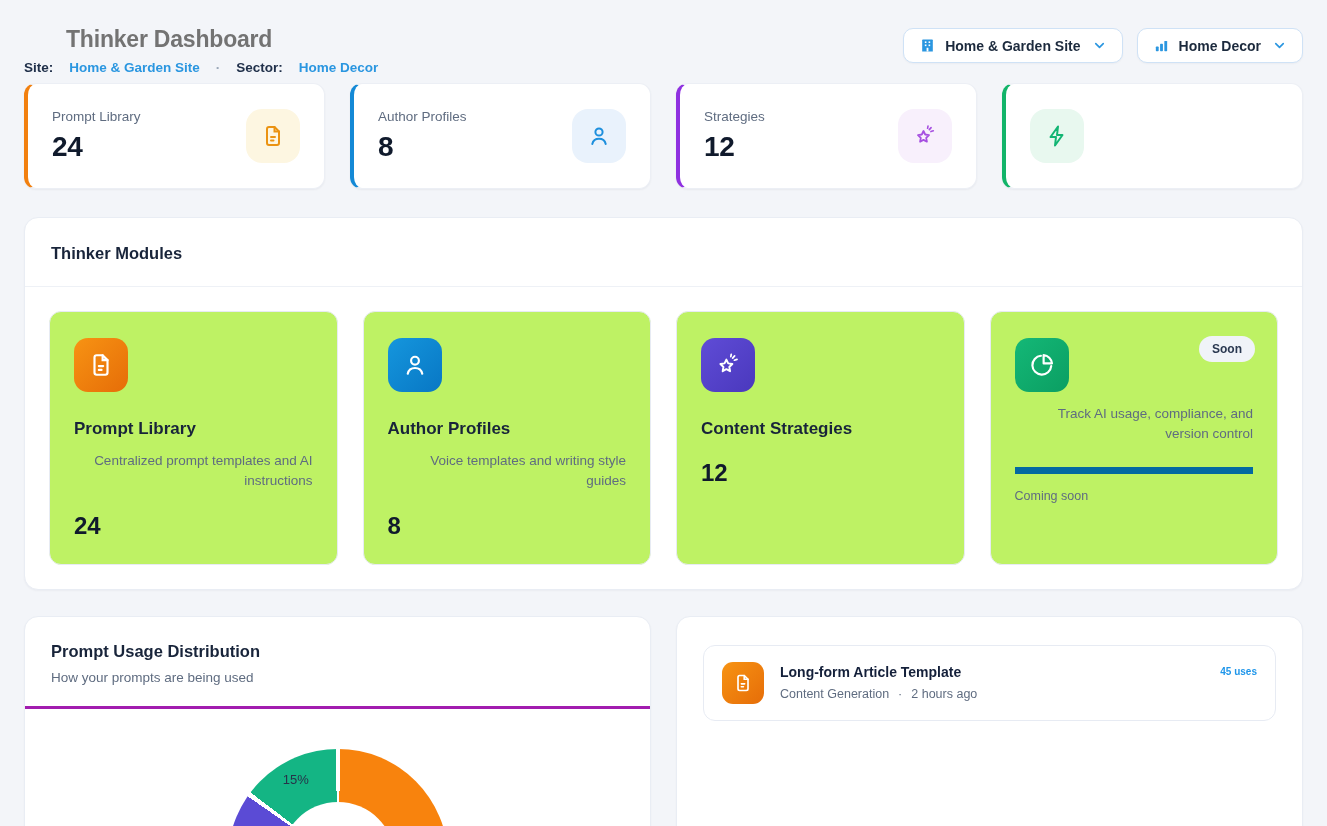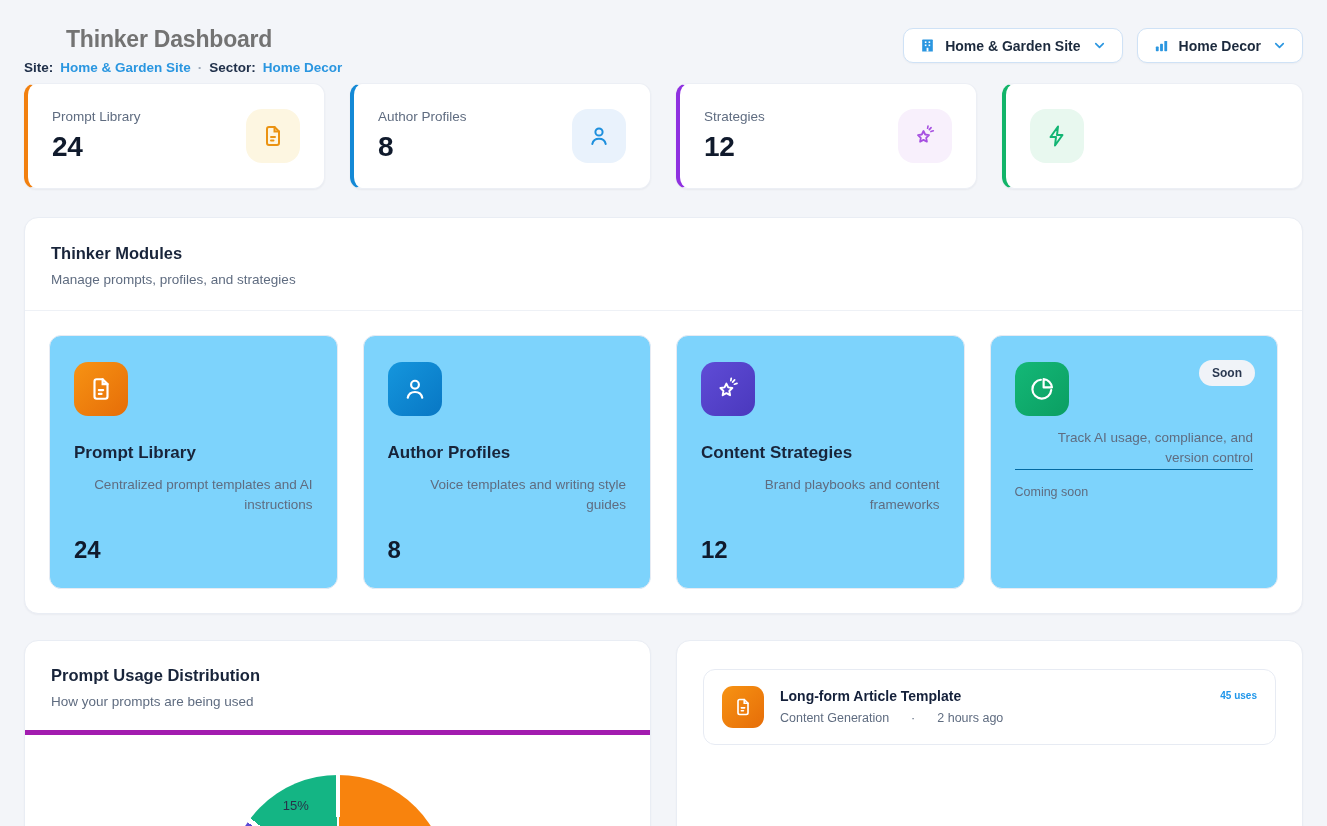--- a/index.html
+++ b/index.html
@@ -9,21 +9,21 @@
     background: #f3f5f9;
     color: #18243a;
     overflow: hidden;
     position: relative;
   }
   .page { padding: 24px; }
 
   
   .header-row { display: flex; justify-content: space-between; align-items: flex-start; }
   h1.page-title { font-size: 23px; font-weight: 700; color: #737373; letter-spacing: -0.2px; margin-top: 2px; margin-left: 42px; }
-  .breadcrumb { margin-top: 7px; font-size: 13.5px; font-weight: 700; color: #20304a; display: flex; align-items: flex-end; gap: 7px; }
+  .breadcrumb { margin-top: 7px; font-size: 13.5px; font-weight: 700; color: #20304a; display: flex; align-items: flex-end; gap: 16px; }
   .breadcrumb a { color: #2a96e0; text-decoration: none; cursor: pointer; }
   .breadcrumb .dot { color: #9aa7b8; font-weight: 700; }
   .header-actions { display: flex; gap: 14px; margin-top: 4px; }
   .selector-btn {
     display: flex; align-items: center; gap: 9px;
     background: #ffffff; border: 1px solid #cfe2f6; border-radius: 10px;
     padding: 8px 15px; font-size: 14px; font-weight: 700; color: #1c2a3d;
     cursor: pointer; box-shadow: 0 1px 2px rgba(16,24,40,.04);
     font-family: inherit;
   }
@@ -56,44 +56,44 @@
   .panel {
     margin-top: 28px; background: #fff; border: 1px solid #e9edf4; border-radius: 14px;
     box-shadow: 0 1px 2px rgba(16,24,40,.04); overflow: hidden;
   }
   .panel-head { padding: 26px 26px 23px; border-bottom: 1px solid #eef1f6; }
   .panel-title { font-size: 16.5px; font-weight: 700; color: #18243a; }
   .panel-sub { margin-top: 9px; font-size: 13.5px; color: #5f6c80; }
   .modules-grid { padding: 24px; display: grid; grid-template-columns: repeat(4, 1fr); gap: 25px; }
   .module-card {
     position: relative; border: 1px solid #e7ebf3; border-radius: 12px; padding: 26px 24px 24px;
-    background: #7dd3fc; cursor: pointer;
+    background: #bef264; cursor: pointer;
   }
   .module-tile { width: 54px; height: 54px; border-radius: 14px; display: flex; align-items: center; justify-content: center; color: #fff; }
   .module-tile svg { width: 26px; height: 26px; }
   .mt-orange { background: linear-gradient(135deg, #f79313, #e66d08); }
   .mt-blue   { background: linear-gradient(135deg, #1596dd, #0877c4); }
   .mt-purple { background: linear-gradient(135deg, #5f4cd6, #4a38bd); }
   .mt-green  { background: linear-gradient(135deg, #14b877, #0b9e62); }
   .module-title { margin-top: 27px; font-size: 17px; font-weight: 700; color: #18243a; }
   .module-desc { margin-top: 12px; font-size: 13.5px; line-height: 1.5; color: #5f6c80; max-width: 250px; text-align: right; }
   .module-value { margin-top: 20px; font-size: 24px; font-weight: 700; color: #101a2c; }
   .soon-badge {
     position: absolute; top: 24px; right: 22px; background: #f0f3f8; color: #2a3850;
     font-size: 12px; font-weight: 700; padding: 6px 13px; border-radius: 999px;
   }
-  .module-footer { border-top: 1px solid #0369a1; padding-top: 15px; font-size: 12.5px; color: #5f6c80; }
+  .module-footer { margin-top: 22px; border-top: 7px solid #0369a1; padding-top: 15px; font-size: 12.5px; color: #5f6c80; }
 
   
   .bottom-grid { margin-top: 26px; display: grid; grid-template-columns: 1fr 1fr; gap: 25px; }
   .bottom-card {
     background: #fff; border: 1px solid #e9edf4; border-radius: 14px;
     box-shadow: 0 1px 2px rgba(16,24,40,.04); height: 430px; overflow: hidden;
   }
-  .bottom-head { padding: 25px 26px 21px; border-bottom: 5px solid #a21caf; }
+  .bottom-head { padding: 25px 26px 21px; border-bottom: 3px solid #a21caf; }
 
   
   .chart-body { padding-top: 40px; display: flex; justify-content: center; }
   .donut { position: relative; width: 220px; height: 220px; border-radius: 50%;
     background: conic-gradient(
       #ffffff 0% 0.35%,
       #f8830d 0.35% 44.65%, #ffffff 44.65% 45.35%,
       #2d9cdb 45.35% 69.65%, #ffffff 69.65% 70.35%,
       #5b4bd5 70.35% 84.65%, #ffffff 84.65% 85.35%,
       #14b584 85.35% 99.65%, #ffffff 99.65% 100%);
@@ -105,21 +105,21 @@
   .list-body { padding: 28px 26px; }
   .prompt-item {
     display: flex; align-items: center; gap: 16px;
     border: 1px solid #e7ebf3; border-radius: 12px; padding: 16px 18px; cursor: pointer; background: #fff;
   }
   .prompt-item-icon { width: 42px; height: 42px; border-radius: 11px; background: linear-gradient(135deg, #f79313, #e66d08);
     display: flex; align-items: center; justify-content: center; color: #fff; flex-shrink: 0; }
   .prompt-item-icon svg { width: 20px; height: 20px; }
   .prompt-item-main { flex: 1; min-width: 0; }
   .prompt-item-title { font-size: 14px; font-weight: 700; color: #14203a; }
-  .prompt-item-meta { margin-top: 7px; font-size: 12.5px; color: #5f6c80; display: flex; align-items: center; gap: 22px; }
+  .prompt-item-meta { margin-top: 7px; font-size: 12.5px; color: #5f6c80; display: flex; align-items: center; gap: 9px; }
   .prompt-item-uses { font-size: 10px; font-weight: 700; color: #1f96ea; white-space: nowrap; align-self: flex-start; margin-top: 4px; }
 </style>
 </head>
 <body>
 
 <svg width="0" height="0" style="position:absolute">
   <defs>
     <g id="ic-doc">
         <path d="M13.5 3H8a2 2 0 0 0-2 2v14a2 2 0 0 0 2 2h8a2 2 0 0 0 2-2V7.5z" fill="none" stroke="currentColor" stroke-width="2" stroke-linejoin="round"></path>
         <path d="M13.5 3v4.5H18M10 13h4M10 16.5h2.5" fill="none" stroke="currentColor" stroke-width="2" stroke-linecap="round"></path>
@@ -242,21 +242,20 @@
           <svg viewBox="0 0 24 24">
             <use href="#ic-zap"></use>
           </svg>
         </div>
     </div>
   </div>
 
   <div class="panel">
     <div class="panel-head">
       <div class="panel-title">Thinker Modules</div>
-      <div class="panel-sub">Manage prompts, profiles, and strategies</div>
     </div>
     <div class="modules-grid">
 
       <div class="module-card">
         <div class="module-tile mt-orange">
             <svg viewBox="0 0 24 24">
               <use href="#ic-doc"></use>
             </svg>
           </div>
         <div class="module-title">Prompt Library</div>
@@ -275,21 +274,20 @@
         <div class="module-value">8</div>
       </div>
 
       <div class="module-card">
         <div class="module-tile mt-purple">
             <svg viewBox="0 0 24 24">
               <use href="#ic-star"></use>
             </svg>
           </div>
         <div class="module-title">Content Strategies</div>
-        <div class="module-desc">Brand playbooks and content frameworks</div>
         <div class="module-value">12</div>
       </div>
 
       <div class="module-card">
         <span class="soon-badge">Soon</span>
         <div class="module-tile mt-green">
             <svg viewBox="0 0 24 24">
               <use href="#ic-pie"></use>
             </svg>
           </div>

